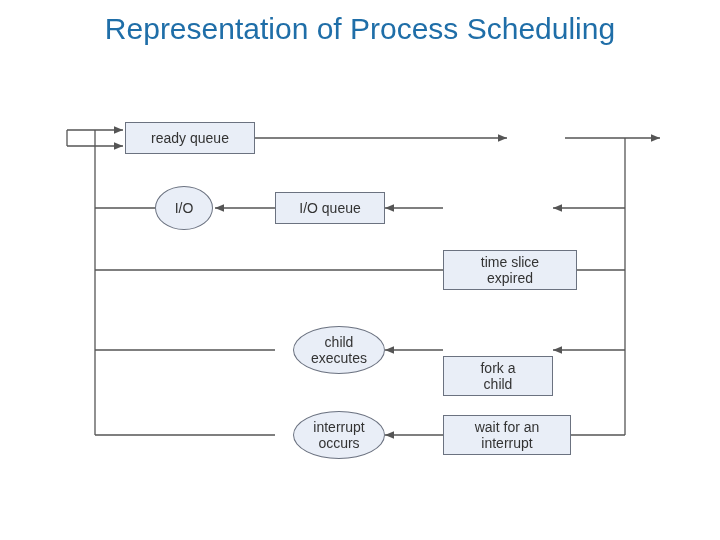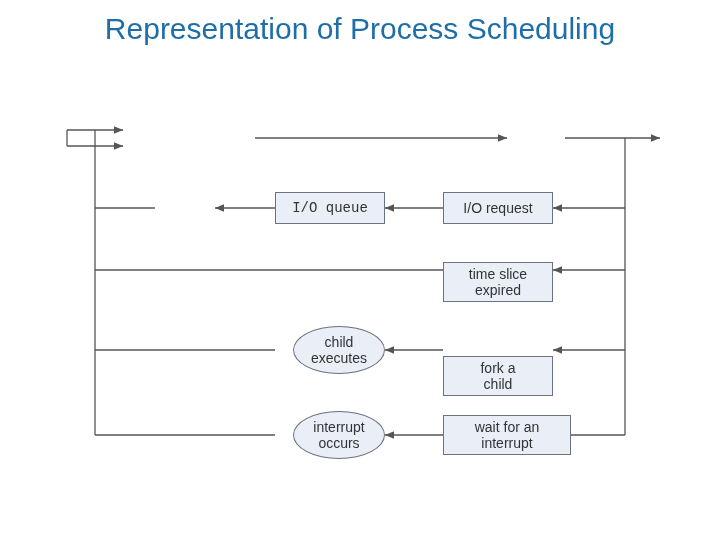--- a/index.html
+++ b/index.html
@@ -91,28 +91,29 @@
 
         <line x1="388" y1="335" x2="330" y2="335" marker-end="url(#ah)"></line>
         <line x1="220" y1="335" x2="40" y2="335"></line>
 
         <line x1="40" y1="335" x2="40" y2="30"></line>
 
         <line x1="12" y1="46" x2="12" y2="30"></line>
       </g>
     </svg>
 
+    <div class="box" style="left:70px; top:22px; width:130px; height:32px;">ready queue</div>
 
 
+    <div class="box ellipse" style="left:100px; top:86px; width:58px; height:44px;">I/O</div>
 
-    <div class="box" style="left:220px; top:92px; width:110px; height:32px;font-family:Liberation Mono, monospace;">I/O queue</div>
+    <div class="box" style="left:220px; top:92px; width:110px; height:32px;">I/O queue</div>
 
-    <div class="box" style="left:388px; top:92px; width:110px; height:32px;">I/O request</div>
 
-    <div class="box" style="left:388px; top:150px; width:110px; height:40px; white-space:pre-line;margin-top:12px;">time slice
+    <div class="box" style="left:388px; top:150px; width:134px; height:40px; white-space:pre-line;">time slice
 expired</div>
 
     <div class="box ellipse" style="left:238px; top:226px; width:92px; height:48px; white-space:pre-line;">child
 executes</div>
 
     <div class="box" style="left:388px; top:230px; width:110px; height:40px; white-space:pre-line;margin-top:26px;">fork a
 child</div>
 
     <div class="box ellipse" style="left:238px; top:311px; width:92px; height:48px; white-space:pre-line;">interrupt
 occurs</div>

